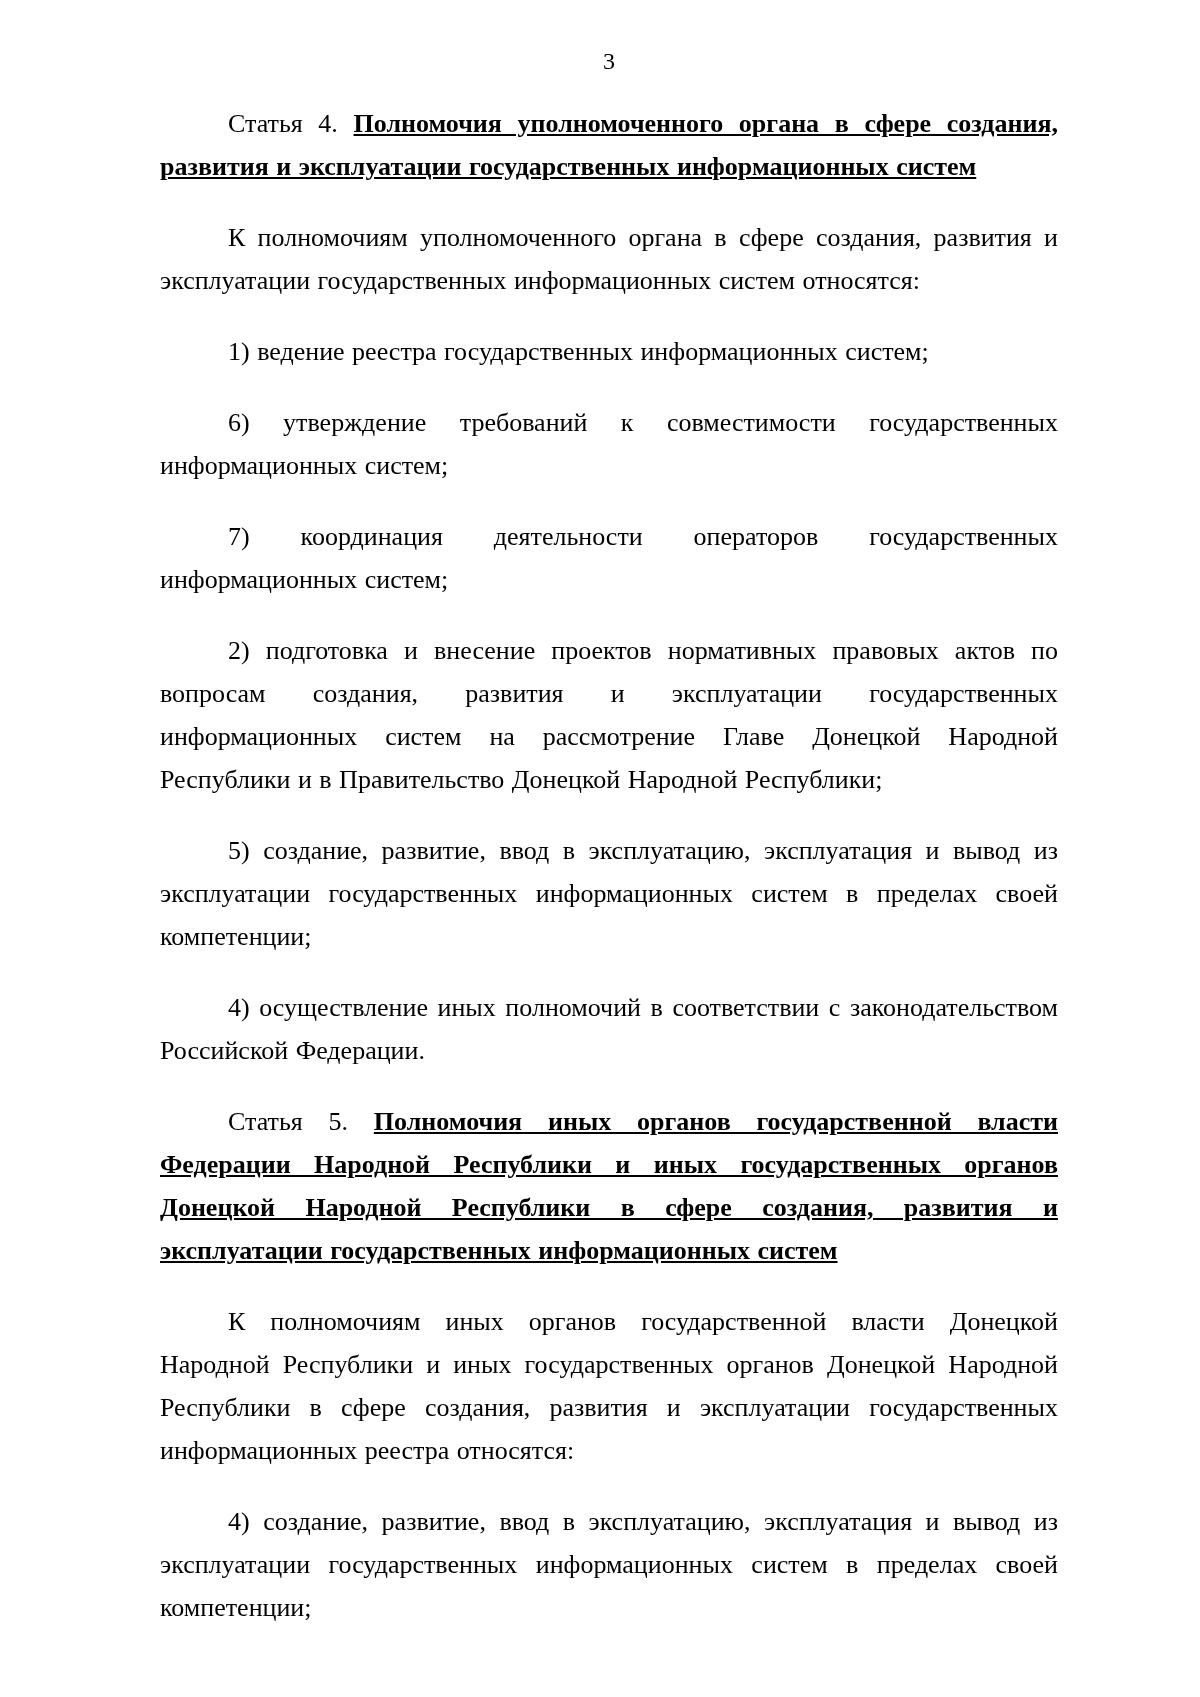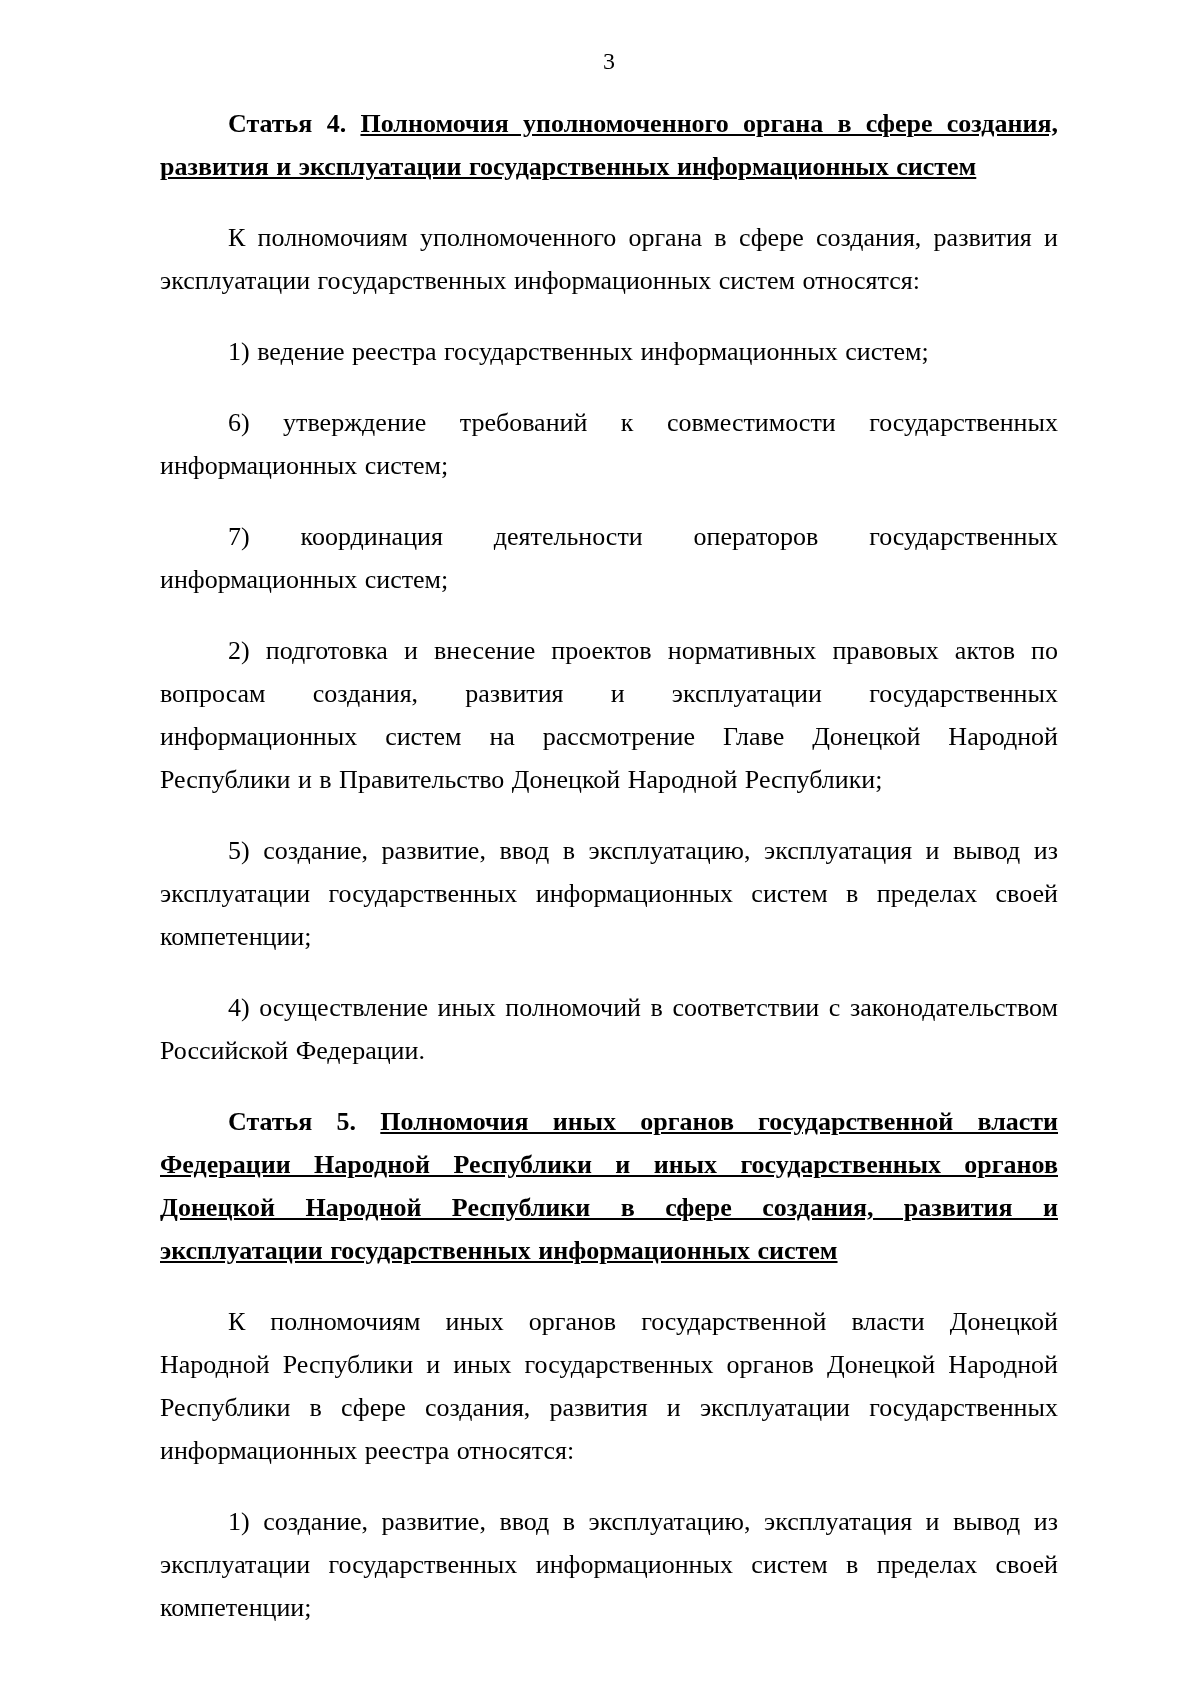--- a/index.html
+++ b/index.html
@@ -32,21 +32,21 @@
     line-height: 43px;
     text-align: justify;
     text-indent: 68px;
     word-spacing: 1px;
   }
   p.heading .title {
     font-weight: bold;
     text-decoration: underline;
   }
   p.heading .label {
-    font-weight: bold;
+    font-weight: normal;
   }
 </style>
 </head>
 <body>
 
 <div class="page">
 
   <div class="page-number">3</div>
 
   <p class="heading"><span class="label">Статья 4.</span> <span class="title">Полномочия уполномоченного органа в сфере создания, развития и эксплуатации государственных информационных систем</span></p>
@@ -62,15 +62,15 @@
   <p>2) подготовка и внесение проектов нормативных правовых актов по вопросам создания, развития и эксплуатации государственных информационных систем на рассмотрение Главе Донецкой Народной Республики и в Правительство Донецкой Народной Республики;</p>
 
   <p>5) создание, развитие, ввод в эксплуатацию, эксплуатация и вывод из эксплуатации государственных информационных систем в пределах своей компетенции;</p>
 
   <p>4) осуществление иных полномочий в соответствии с законодательством Российской Федерации.</p>
 
   <p class="heading"><span class="label">Статья 5.</span> <span class="title">Полномочия иных органов государственной власти Федерации Народной Республики и иных государственных органов Донецкой Народной Республики в сфере создания, развития и эксплуатации государственных информационных систем</span></p>
 
   <p>К полномочиям иных органов государственной власти Донецкой Народной Республики и иных государственных органов Донецкой Народной Республики в сфере создания, развития и эксплуатации государственных информационных реестра относятся:</p>
 
-  <p>1) создание, развитие, ввод в эксплуатацию, эксплуатация и вывод из эксплуатации государственных информационных систем в пределах своей компетенции;</p>
+  <p>4) создание, развитие, ввод в эксплуатацию, эксплуатация и вывод из эксплуатации государственных информационных систем в пределах своей компетенции;</p>
 
 </div>
 
 </body></html>

